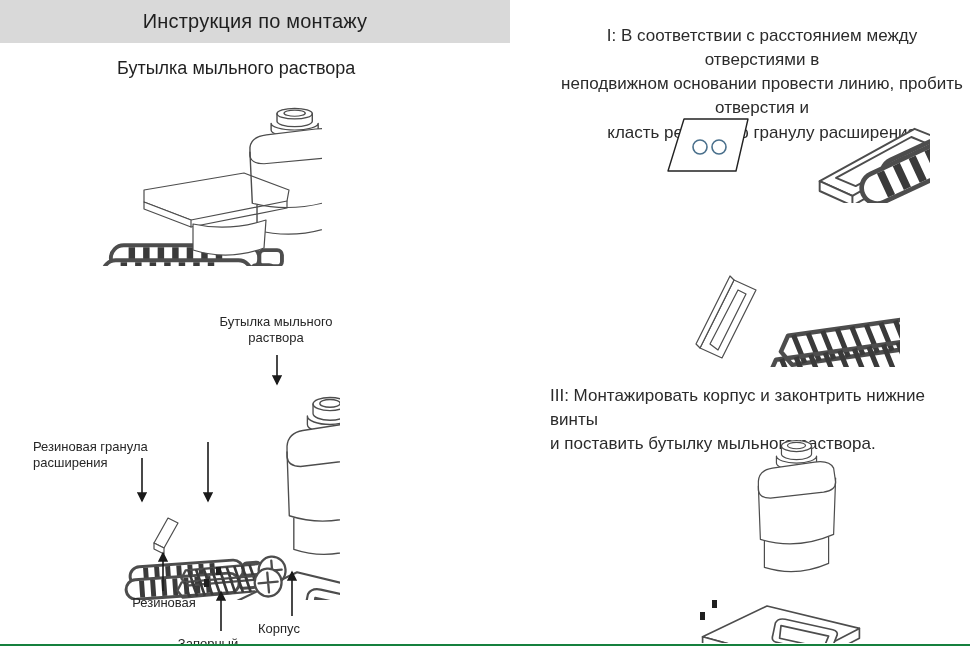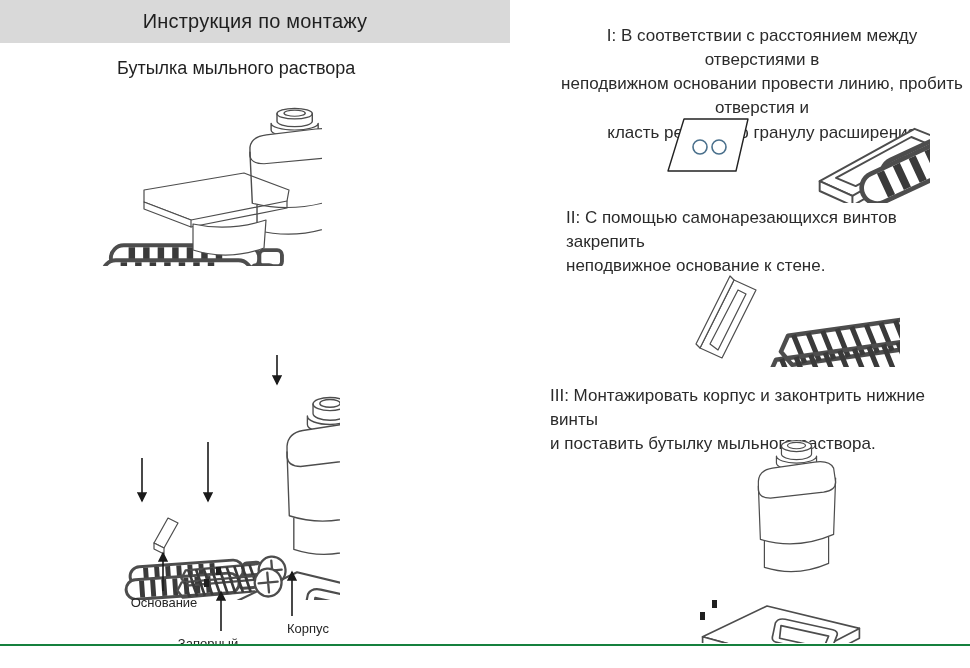--- a/index.html
+++ b/index.html
@@ -117,24 +117,28 @@
     <g>
       <use href="#sym-screw" transform="translate(63,138) rotate(-5) scale(0.5)"></use>
       <use href="#sym-screw" transform="translate(59,150) rotate(-5) scale(0.5)"></use>
     </g>
     <g>
       <rect class="dark" x="106" y="179" width="5" height="8"></rect>
       <rect class="dark" x="94" y="191" width="5" height="8"></rect>
     </g>
   </svg>
 
-  <div class="abs diagram-label center" style="left:118px;top:595px;width:92px">Основание</div>
+  <div class="abs diagram-label center" style="left:205px;top:314px;width:142px">Бутылка мыльного
+раствора</div>
+  <div class="abs diagram-label" style="left:33px;top:439px;width:120px">Резиновая гранула
+расширения</div>
+  <div class="abs diagram-label center" style="left:118px;top:595px;width:92px">Резиновая</div>
   <div class="abs diagram-label center" style="left:168px;top:636px;width:80px">Запорный
 винт</div>
-  <div class="abs diagram-label center" style="left:277px;top:621px;width:62px">Корпус</div>
+  <div class="abs diagram-label center" style="left:248px;top:621px;width:62px">Корпус</div>
 
   <svg id="arrow-overlay" class="abs" style="left:0;top:0" width="970" height="668" viewBox="0 0 970 668">
     <path d="M277,355 L277,384" marker-end="url(#arrw)"></path>
     <path d="M208,442 L208,501" marker-end="url(#arrw)"></path>
     <path d="M142,458 L142,501" marker-end="url(#arrw)"></path>
     <path d="M163,591 L163,553" marker-end="url(#arrw)"></path>
     <path d="M221,631 L221,592" marker-end="url(#arrw)"></path>
     <path d="M292,616 L292,572" marker-end="url(#arrw)"></path>
   </svg>
 
@@ -150,22 +154,20 @@
     </g>
     <g>
       <use href="#sym-frame" transform="translate(113,16) scale(0.9)"></use>
     </g>
     <g>
       <use href="#sym-anchor" transform="translate(222,46) rotate(-25) scale(0.75)"></use>
       <use href="#sym-anchor" transform="translate(202,60) rotate(-25) scale(0.75)"></use>
     </g>
   </svg>
 
-  <div class="abs step-text" style="left:566px;top:206px;width:370px">II: С помощью самонарезающихся винтов закрепить
-неподвижное основание к стене.</div>
 
   <svg class="abs" style="left:690px;top:262px" width="210" height="105" viewBox="0 0 210 105">
     <g>
       <path class="face" d="M10,86 L44,18 L66,28 L32,96 Z"></path>
       <path class="face" d="M20,82 L48,28 L56,32 L28,88 Z"></path>
       <path class="face" d="M10,86 L6,82 L40,14 L44,18 Z"></path>
     </g>
     <g>
       <use href="#sym-screw" transform="translate(76,36) rotate(-8) scale(1.05)"></use>
       <use href="#sym-screw" transform="translate(64,60) rotate(-8) scale(1.05)"></use>

